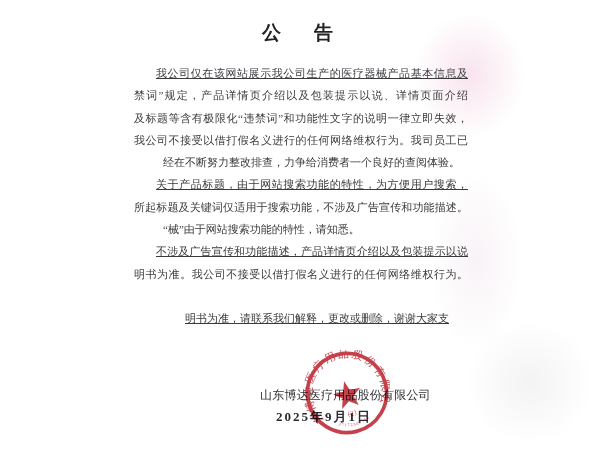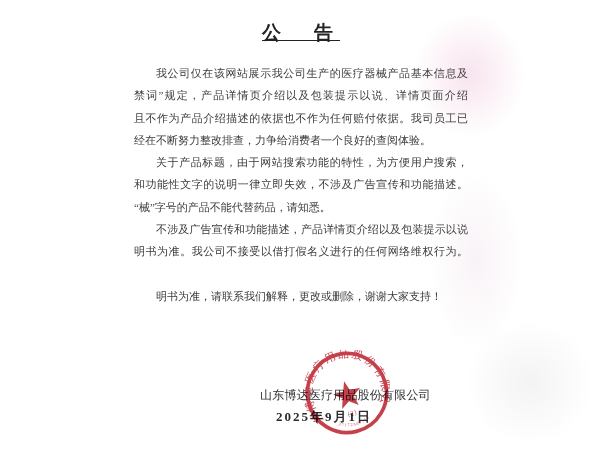--- a/index.html
+++ b/index.html
@@ -19,32 +19,32 @@
     left: 428px; top: 170px; width: 95px; height: 180px;
     background: radial-gradient(ellipse at center, rgba(222,188,210,0.18), rgba(222,188,210,0) 70%);
   }
   .smudge-gray-bottom {
     left: 465px; top: 320px; width: 130px; height: 125px;
     background: radial-gradient(ellipse at center, rgba(188,190,196,0.18), rgba(188,190,196,0) 70%);
   }
   .doc-title {
     position: absolute; left: 134px; top: 20px; width: 334px;
     text-align: center; font-size: 19px; font-weight: bold;
-    letter-spacing: 7px; color: #222326; white-space: pre; text-decoration: underline;
+    letter-spacing: 7px; color: #222326; white-space: pre;
   }
   .doc-body {
     position: absolute; left: 134px; top: 62px; width: 334px;
     font-size: 11px; color: #3a3a3e;
   }
   .line {
     height: 22.3px; line-height: 22.3px; overflow: hidden;
     text-align: justify; text-align-last: justify; text-justify: inter-character;
   }
-  .line.plain { text-align: left; text-align-last: left; }
-  .line.indent { text-indent: 22px; }
+  .line.plain { text-align: left; text-align-last: left; margin-left: 29px; }
+  .line.indent { text-indent: 22px; text-decoration: underline; }
   .line.closing { margin-top: 22.3px; }
   .company-line {
     position: absolute; left: 260px; top: 387px;
     font-size: 12px; letter-spacing: 0.2px; color: #303034; white-space: nowrap;
   }
   .date-line {
     position: absolute; left: 276px; top: 408px;
     font-size: 13px; font-weight: 600; letter-spacing: 2px; color: #2c2c30; white-space: nowrap;
   }
   .seal {
@@ -57,25 +57,26 @@
 
 <div class="smudge smudge-pink-top"></div>
 <div class="smudge smudge-pink-mid"></div>
 <div class="smudge smudge-gray-bottom"></div>
 
 <div class="doc-title">公　告</div>
 
 <div class="doc-body">
   <div class="line indent">我公司仅在该网站展示我公司生产的医疗器械产品基本信息及</div>
   <div class="line">禁词”规定，产品详情页介绍以及包装提示以说、详情页面介绍</div>
-  <div class="line">且不作为产品介绍描述的依据也不作为任何赔付依据。我司员工已</div>
+  <div class="line">及标题等含有极限化“违禁词”和功能性文字的说明一律立即失效，</div>
+  <div class="line">我公司不接受以借打假名义进行的任何网络维权行为。我司员工已</div>
   <div class="line plain">经在不断努力整改排查，力争给消费者一个良好的查阅体验。</div>
   <div class="line indent">关于产品标题，由于网站搜索功能的特性，为方便用户搜索，</div>
-  <div class="line">和功能性文字的说明一律立即失效，不涉及广告宣传和功能描述。</div>
-  <div class="line plain">“械”字号的产品不能代替药品，请知悉。</div>
+  <div class="line">所起标题及关键词仅适用于搜索功能，不涉及广告宣传和功能描述。</div>
+  <div class="line plain">“械”由于网站搜索功能的特性，请知悉。</div>
   <div class="line indent">不涉及广告宣传和功能描述，产品详情页介绍以及包装提示以说</div>
   <div class="line">明书为准。我公司不接受以借打假名义进行的任何网络维权行为。</div>
   <div class="line plain indent closing">明书为准，请联系我们解释，更改或删除，谢谢大家支持！</div>
 </div>
 
 <div class="company-line">山东博达医疗用品股份有限公司</div>
 <div class="date-line">2025年9月1日</div>
 
 <div class="seal">
   <svg width="86" height="86" viewBox="0 0 100 100">

